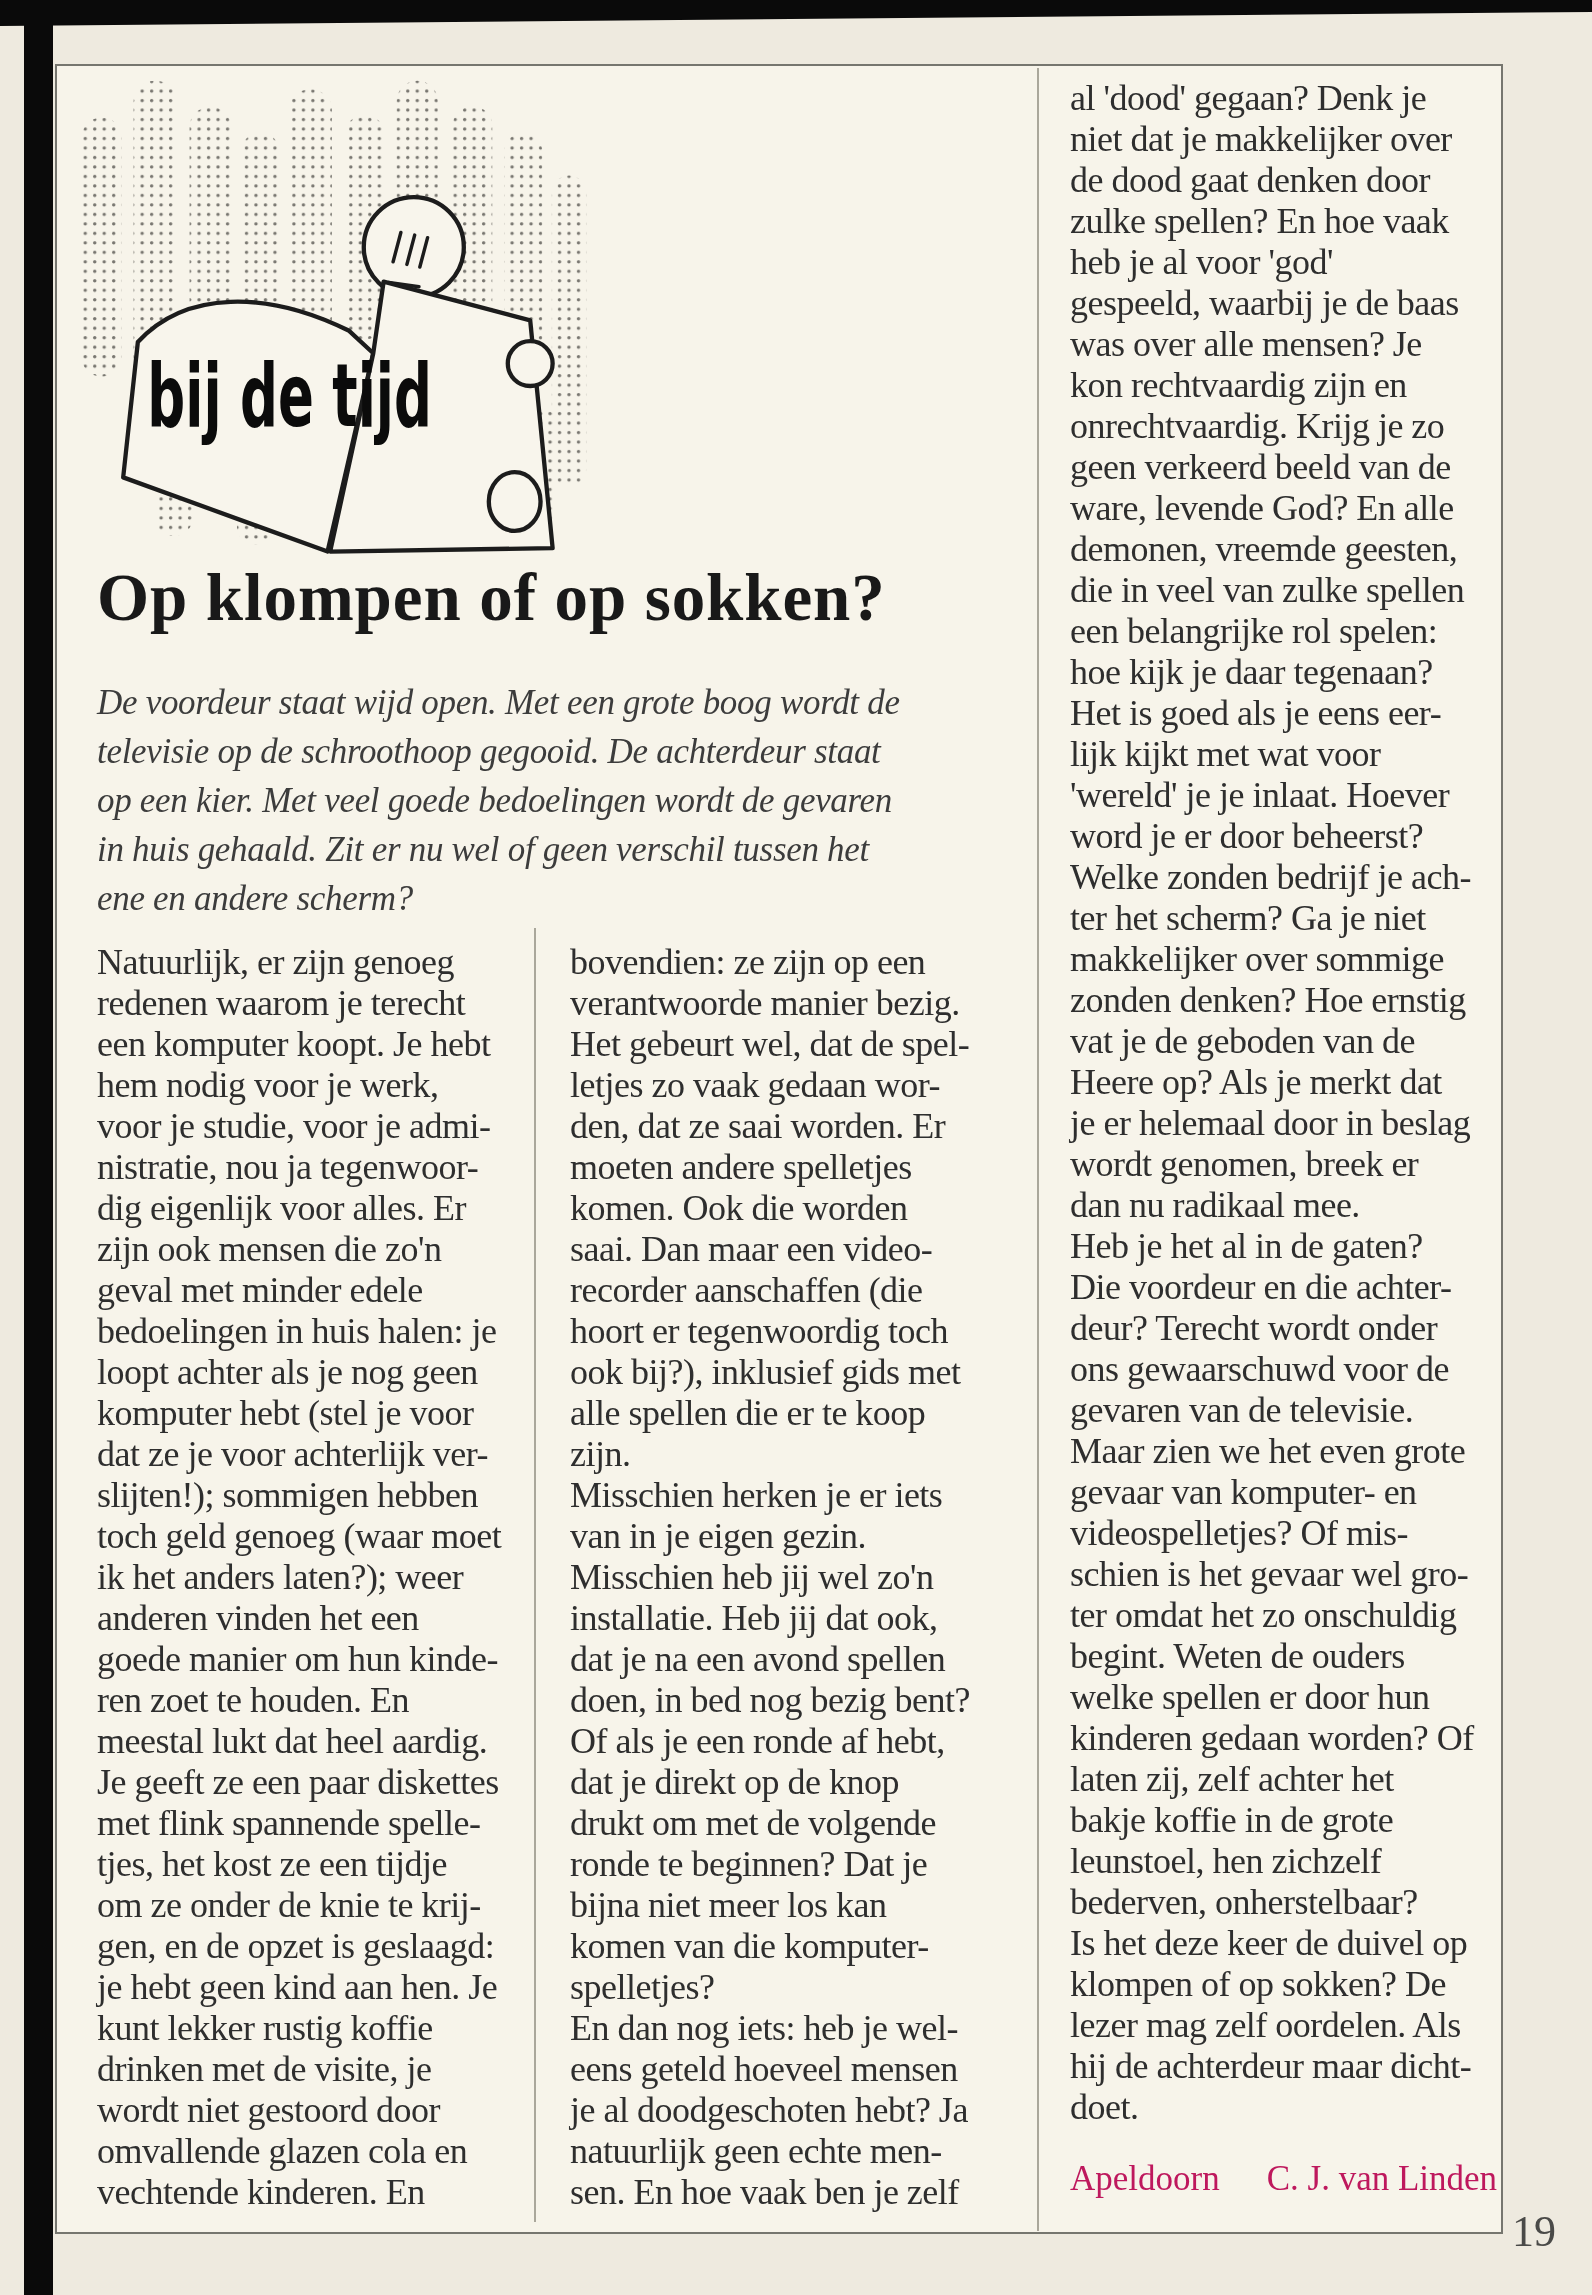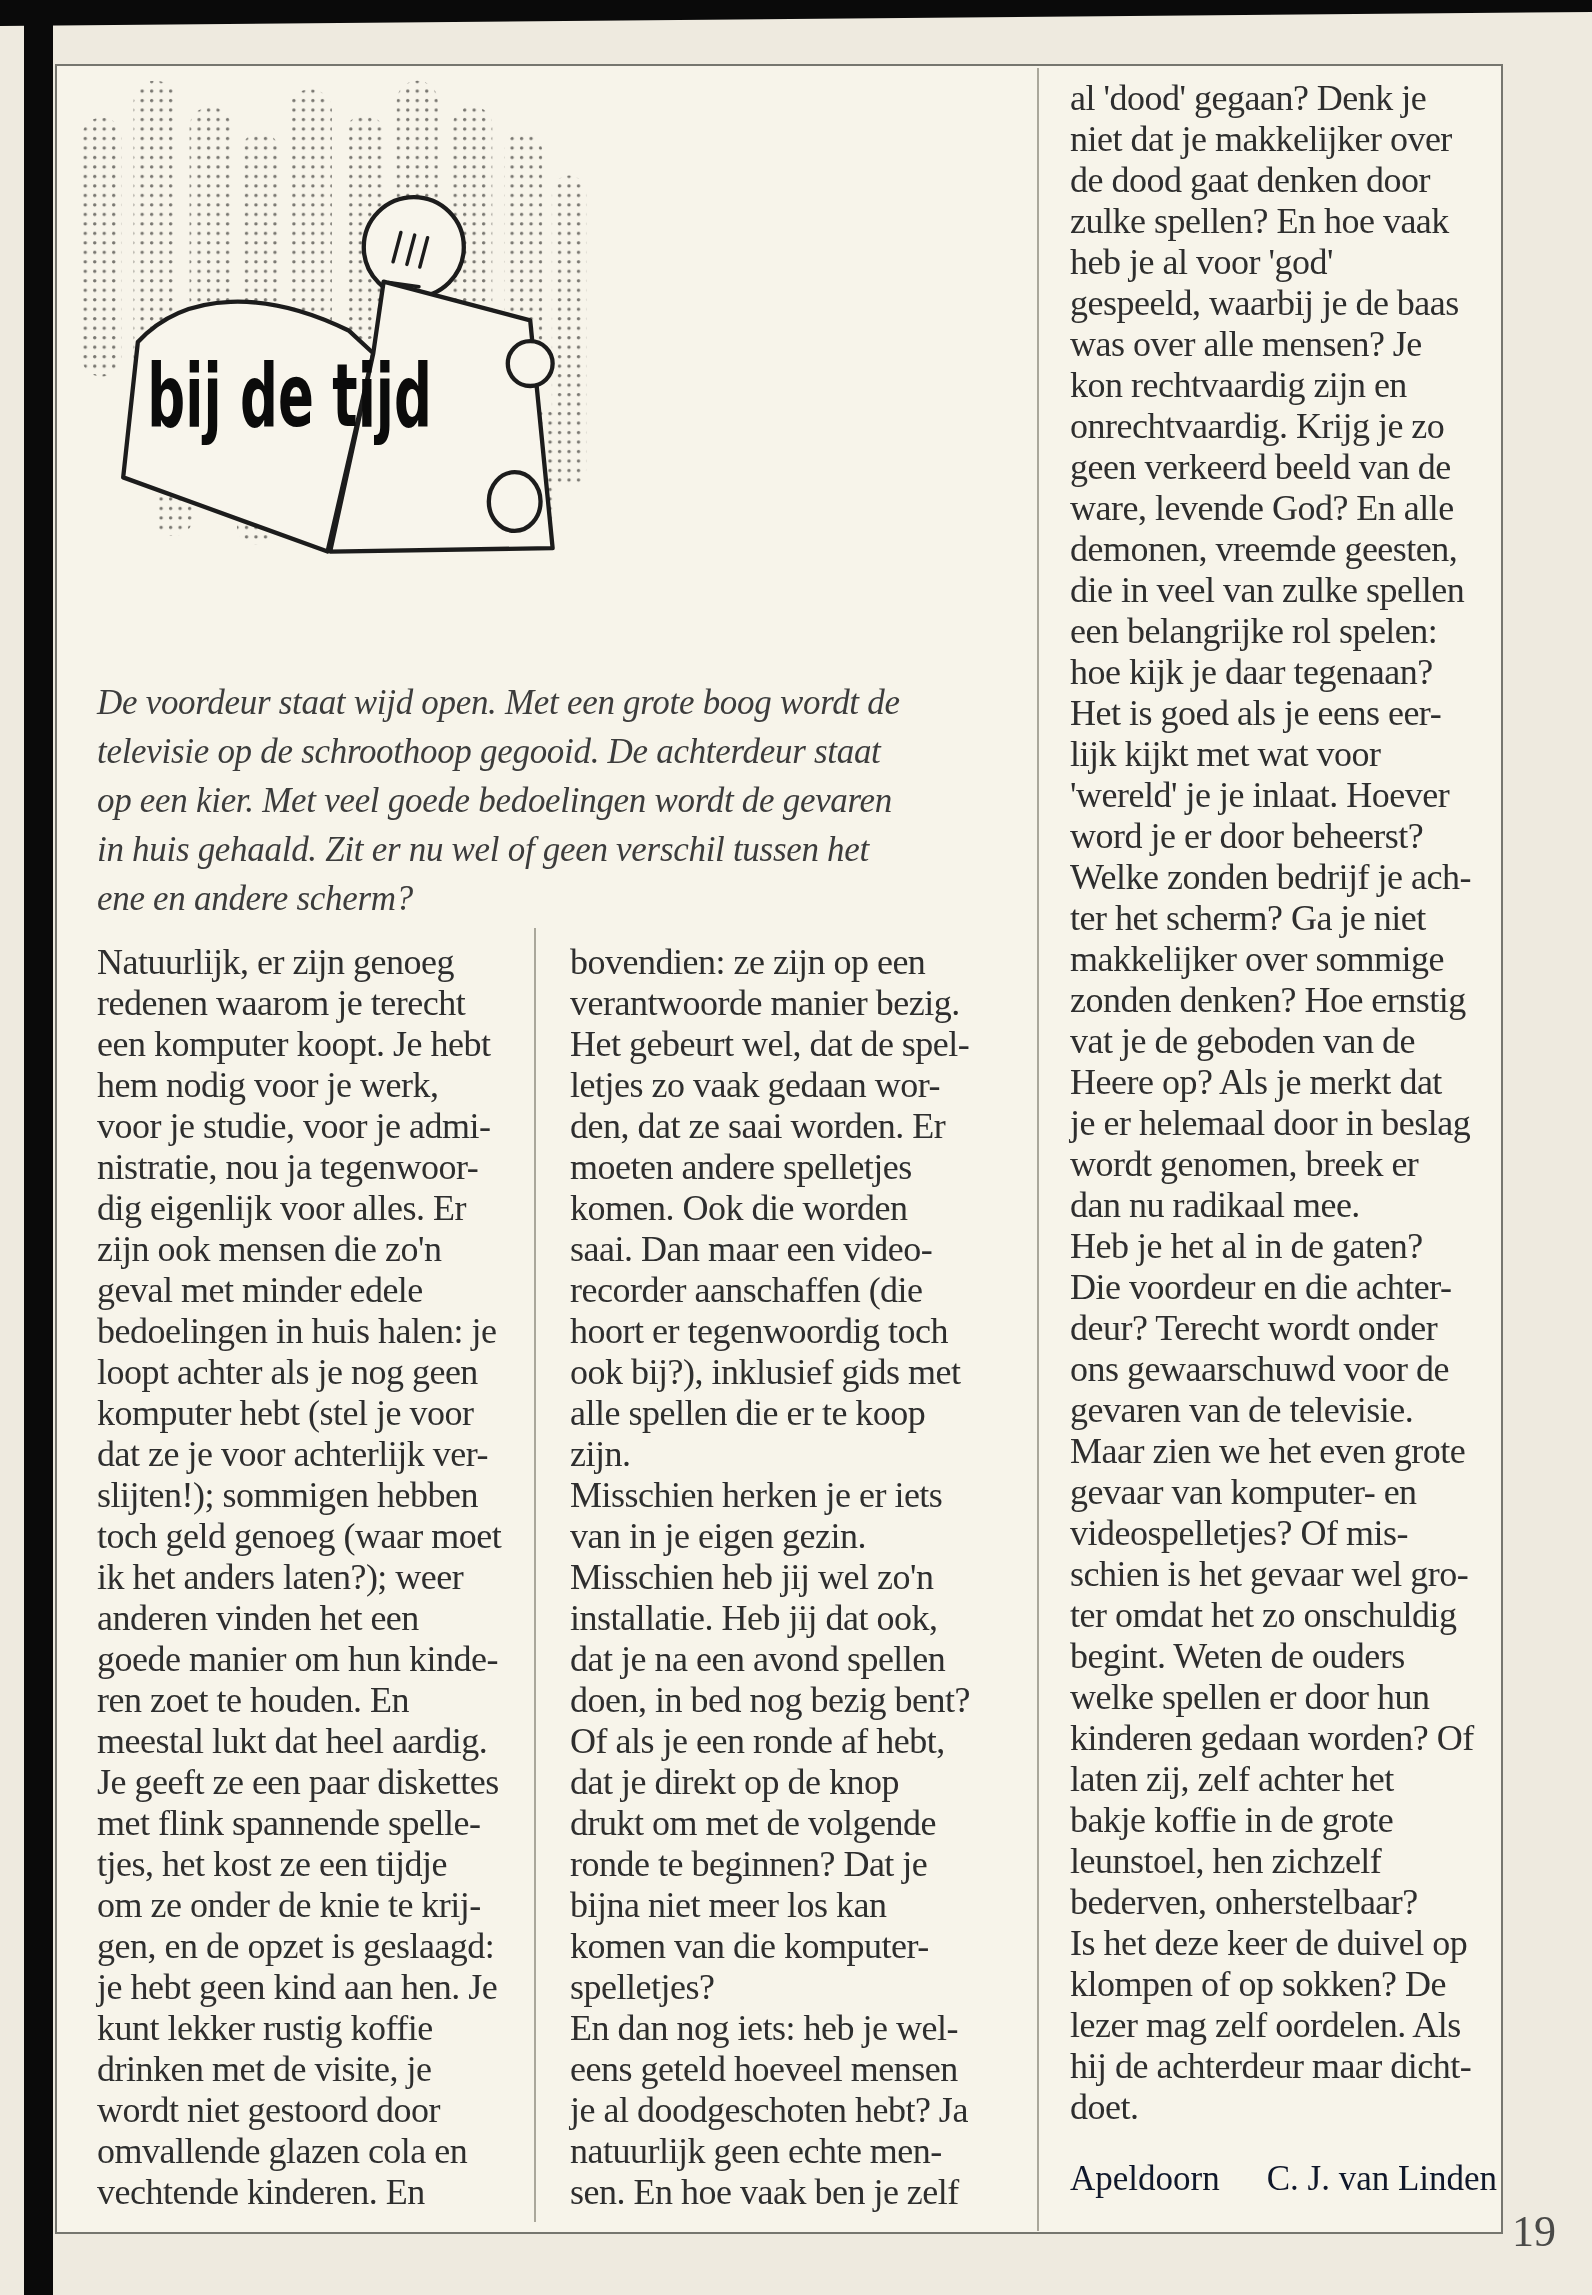--- a/index.html
+++ b/index.html
@@ -37,21 +37,21 @@
     letter-spacing:-0.5px; color:#2e2e2e; white-space:pre;
   }
   .col1 { left:97px;  top:942px; }
   .col2 { left:570px;  top:942px; }
   .col3 { left:1070px; top:78px;   }
   .divider { position:absolute; width:1.7px; background:#aaa79b; }
   .d1 { left:534px;  top:928px; height:1294px; }
   .d2 { left:1037px; top:68px;   height:2163px; }
   .signature {
     position:absolute; left:1070px; top:2159px;
-    font-size:35px; color:#0f172a;
+    font-size:35px; color:#be185d;
   }
   .signature .author { margin-left:47px; }
   .pagenum {
     position:absolute; left:1512px; top:2206px;
     font-size:44px; color:#4a4a48;
   }
 </style>
 </head>
 <body>
 
@@ -94,20 +94,21 @@
       <path d="M 366,236 L 401,241" fill="none" stroke-width="4"></path>
       <path d="M 75,305 C 130,245 225,245 320,292 L 348,318 L 295,548 L 58,462 Z" fill="#f8f5ec"></path>
       <path d="M 348,318 L 360,235 L 530,280 L 556,544 L 298,548 Z" fill="#f8f5ec"></path>
       <circle cx="530" cy="330" r="26" fill="#f8f5ec"></circle>
       <ellipse cx="512" cy="490" rx="30" ry="34" fill="#f8f5ec"></ellipse>
     </g>
 
     <text x="86" y="402" font-size="102" font-weight="bold" font-family="'DejaVu Sans', sans-serif" fill="#0b0b0b" textLength="330" lengthAdjust="spacingAndGlyphs">bij de tijd</text>
   </svg>
 
+  <h1 class="title">Op klompen of op sokken?</h1>
 
   <div class="intro">De voordeur staat wijd open. Met een grote boog wordt de
 televisie op de schroothoop gegooid. De achterdeur staat
 op een kier. Met veel goede bedoelingen wordt de gevaren
 in huis gehaald. Zit er nu wel of geen verschil tussen het
 ene en andere scherm?</div>
 
   <div class="divider d1"></div>
   <div class="divider d2"></div>
 

